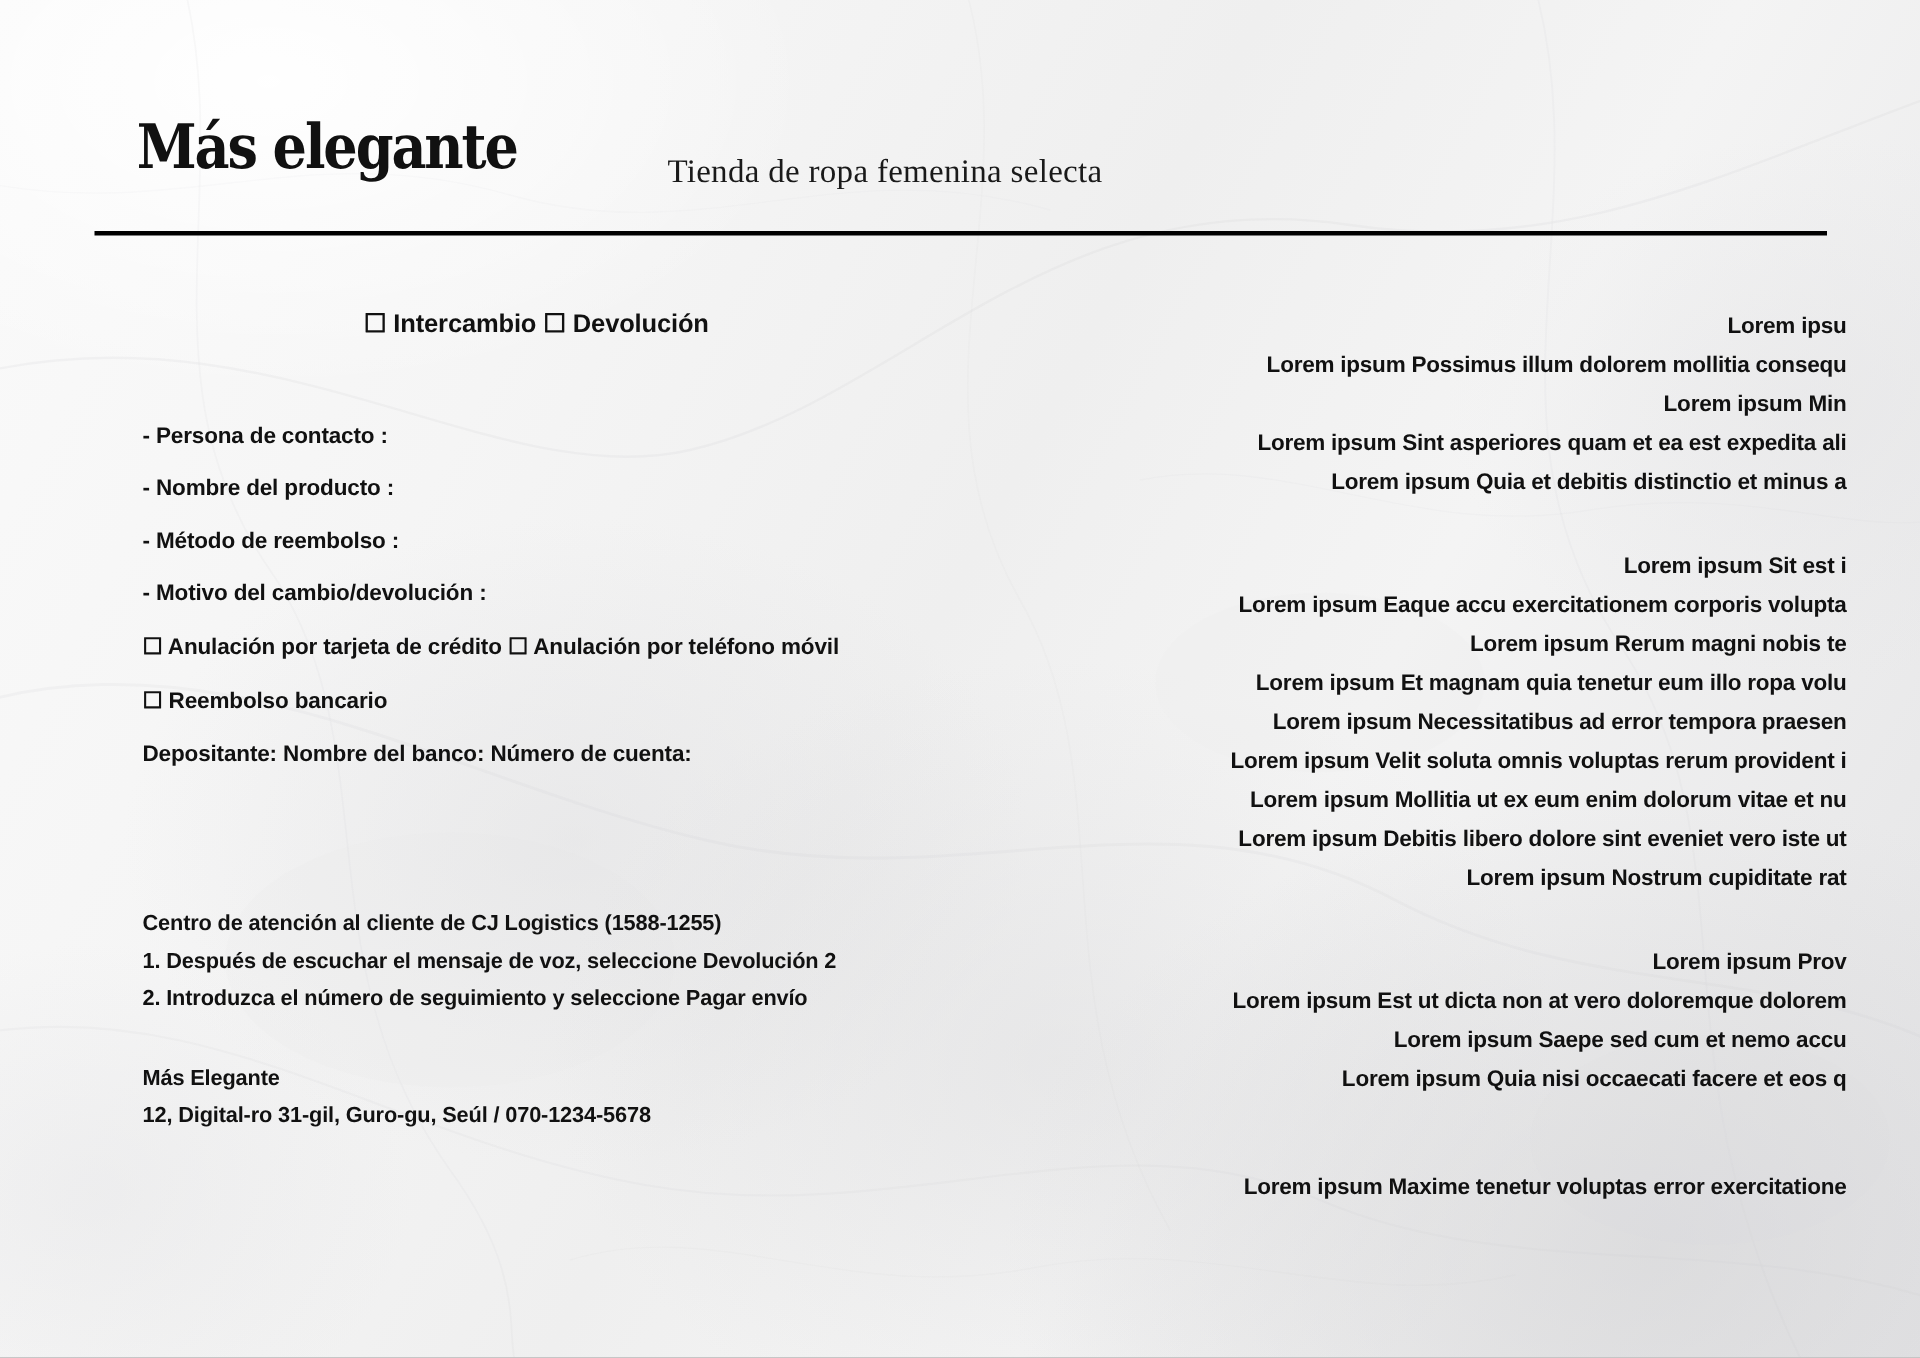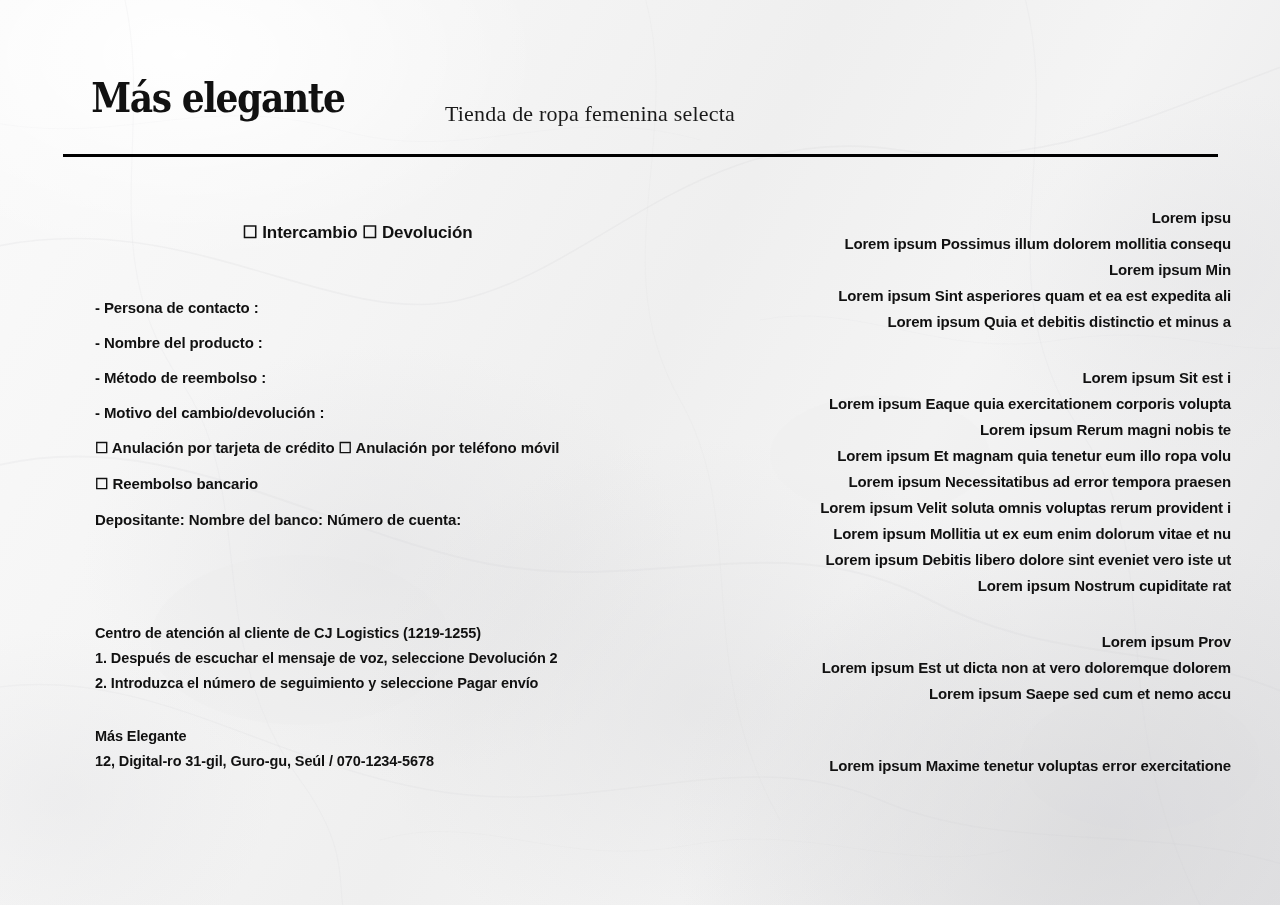--- a/index.html
+++ b/index.html
@@ -80,21 +80,21 @@
     top: 154px;
     width: 1155px;
     height: 3px;
     background: #000000;
   }
 
   
   .col-left {
     position: absolute;
     left: 95px;
-    top: 222px;
+    top: 205px;
     width: 580px;
   }
   .col-right {
     position: absolute;
     left: 711px;
     top: 205px;
     width: 520px;
     text-align: right;
   }
 
@@ -185,21 +185,21 @@
       <div class="field-line">- Método de reembolso :</div>
       <div class="field-line">- Motivo del cambio/devolución :</div>
       <div class="field-line">☐ Anulación por tarjeta de crédito ☐ Anulación por teléfono móvil</div>
       <div class="field-line">☐ Reembolso bancario</div>
       <div class="field-line">Depositante: Nombre del banco: Número de cuenta:</div>
     </div>
 
     <div class="block-gap-lg"></div>
 
     <div class="info-block">
-      <div>Centro de atención al cliente de CJ Logistics (1219-1255)</div>
+      <div>Centro de atención al cliente de CJ Logistics (1588-1255)</div>
       <div>1. Después de escuchar el mensaje de voz, seleccione Devolución 2</div>
       <div>2. Introduzca el número de seguimiento y seleccione Pagar envío</div>
     </div>
 
     <div class="block-gap-sm"></div>
 
     <div class="info-block">
       <div>Más Elegante</div>
       <div>12, Digital-ro 31-gil, Guro-gu, Seúl / 070-1234-5678</div>
     </div>
@@ -212,36 +212,37 @@
       <div class="r-line">Lorem ipsum Possimus illum dolorem mollitia consequ</div>
       <div class="r-line">Lorem ipsum Min</div>
       <div class="r-line">Lorem ipsum Sint asperiores quam et ea est expedita ali</div>
       <div class="r-line">Lorem ipsum Quia et debitis distinctio et minus a</div>
     </div>
 
     <div class="r-spacer"></div>
 
     <div>
       <div class="r-line">Lorem ipsum Sit est i</div>
-      <div class="r-line">Lorem ipsum Eaque quia exercitationem corporis volupta</div>
+      <div class="r-line">Lorem ipsum Eaque accu exercitationem corporis volupta</div>
       <div class="r-line">Lorem ipsum Rerum magni nobis te</div>
       <div class="r-line">Lorem ipsum Et magnam quia tenetur eum illo ropa volu</div>
       <div class="r-line">Lorem ipsum Necessitatibus ad error tempora praesen</div>
       <div class="r-line">Lorem ipsum Velit soluta omnis voluptas rerum provident i</div>
       <div class="r-line">Lorem ipsum Mollitia ut ex eum enim dolorum vitae et nu</div>
       <div class="r-line">Lorem ipsum Debitis libero dolore sint eveniet vero iste ut</div>
       <div class="r-line">Lorem ipsum Nostrum cupiditate rat</div>
     </div>
 
     <div class="r-spacer"></div>
 
     <div>
       <div class="r-line">Lorem ipsum Prov</div>
       <div class="r-line">Lorem ipsum Est ut dicta non at vero doloremque dolorem</div>
       <div class="r-line">Lorem ipsum Saepe sed cum et nemo accu</div>
+      <div class="r-line">Lorem ipsum Quia nisi occaecati facere et eos q</div>
     </div>
 
     <div class="r-spacer-lg"></div>
 
     <div>
       <div class="r-line">Lorem ipsum Maxime tenetur voluptas error exercitatione</div>
     </div>
   </div>
 
 </div>

